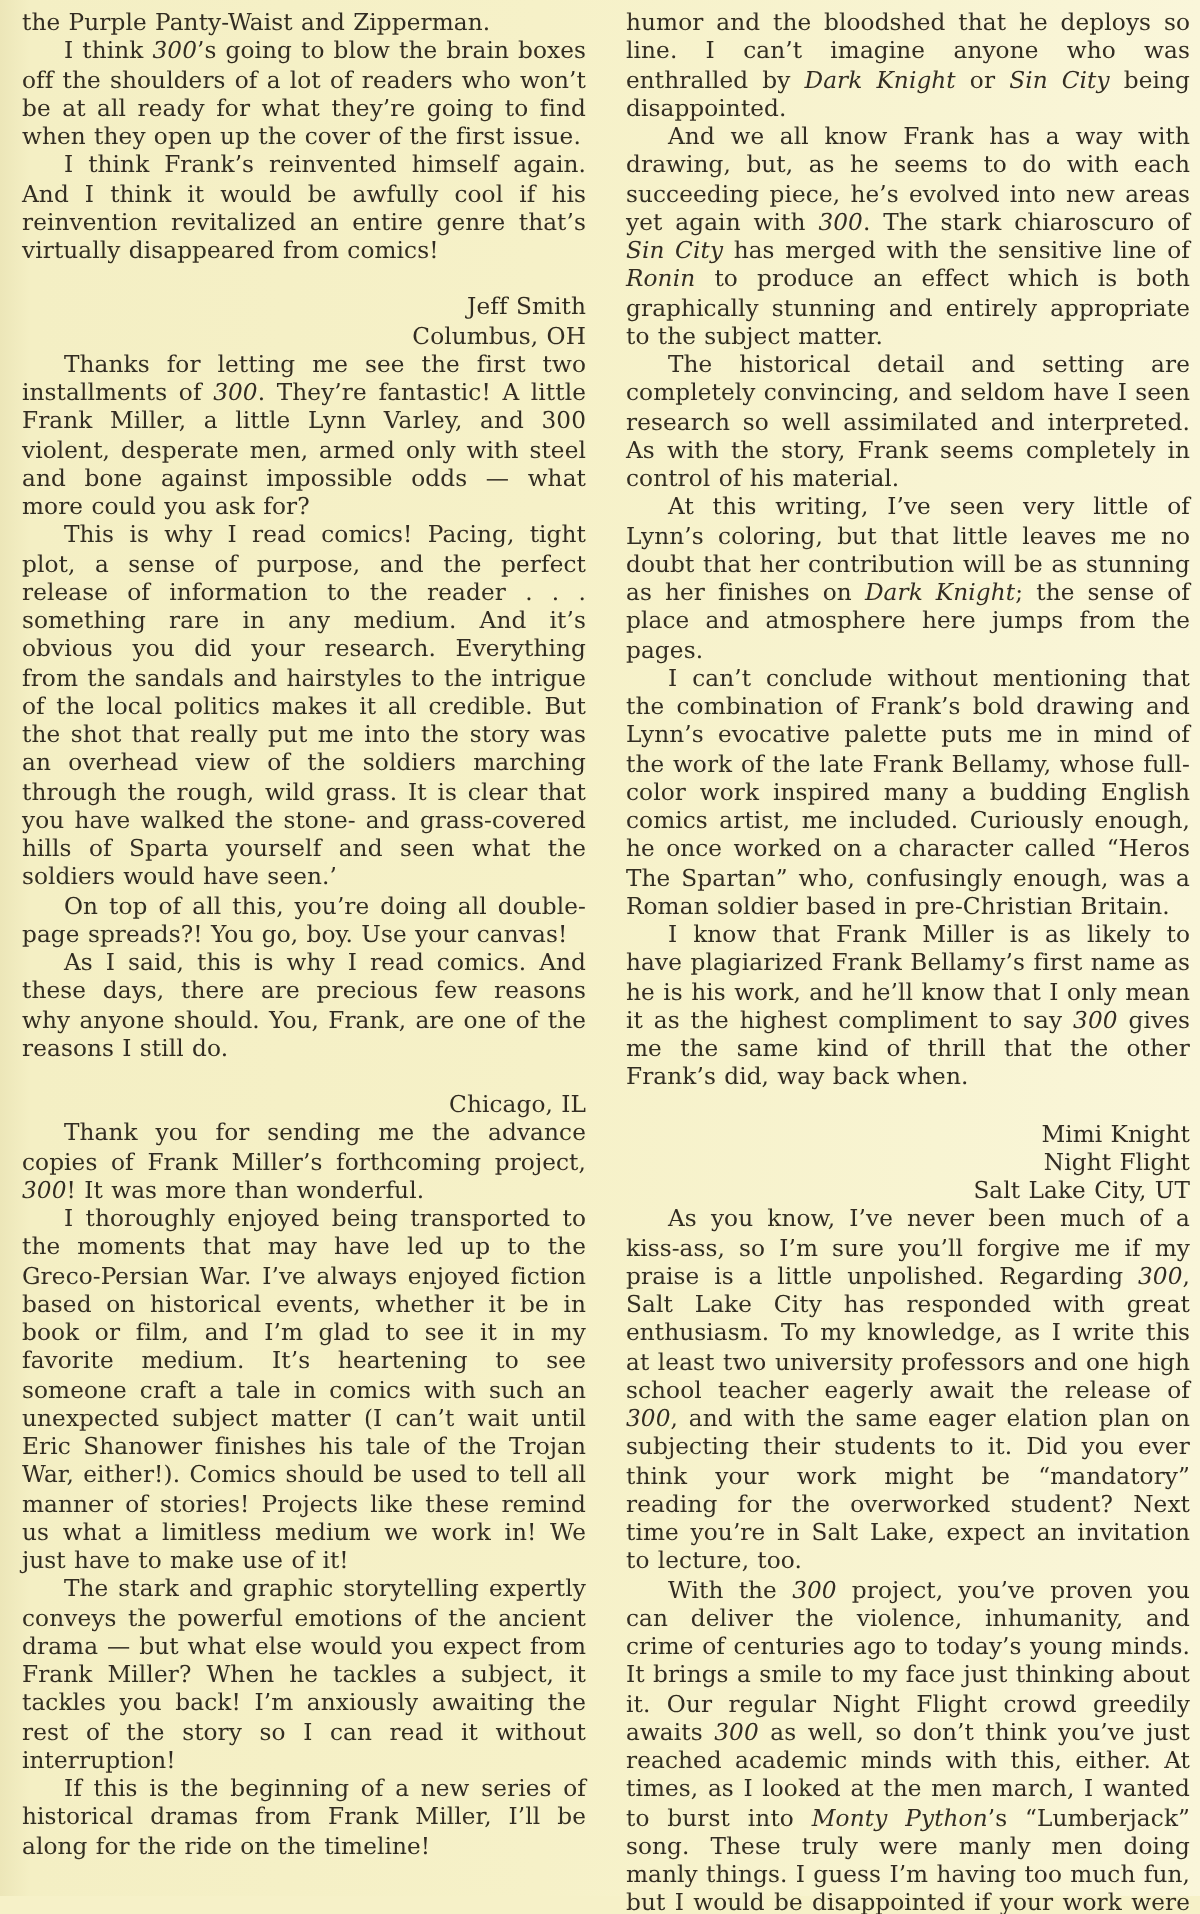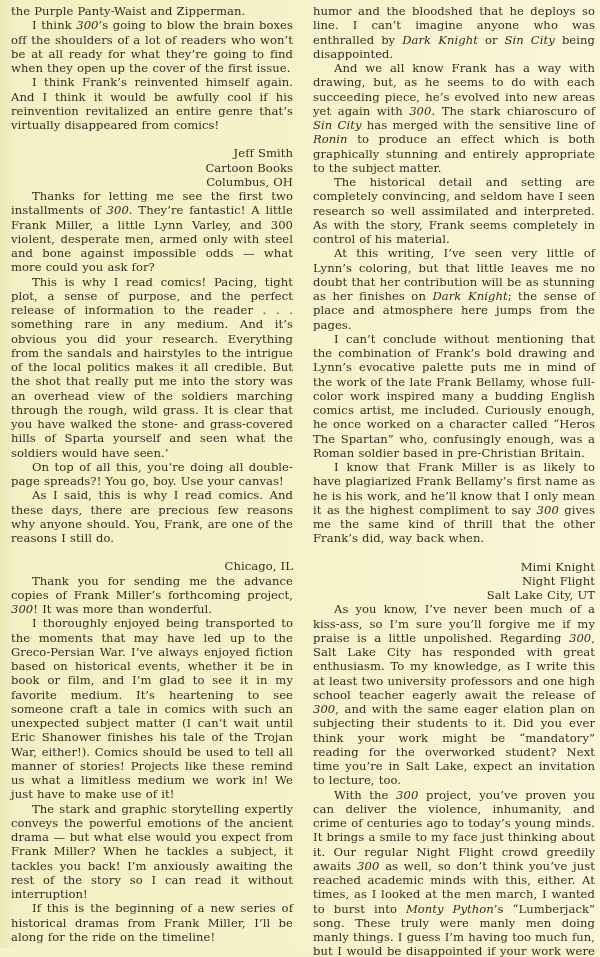--- a/index.html
+++ b/index.html
@@ -36,21 +36,20 @@
 </head>
 <body style="background: rgb(246, 241, 200);">
 
 <div class="page">
   <div class="col">
       <p class="cont"><span>the Purple Panty-Waist and Zipperman.</span></p>
       <p class="p"><span>I think </span><i>300</i><span>’s going to blow the brain boxes off the shoulders of a lot of readers who won’t be at all ready for what they’re going to find when they open up the cover of the first issue.</span></p>
       <p class="p"><span>I think Frank’s reinvented himself again.  And I think it would be awfully cool if his reinvention revitalized an entire genre that’s virtually disappeared from comics!</span></p>
       <div class="sig">
         <div class="sig-line">Jeff Smith</div>
-        <div class="sig-line">Cartoon Books</div>
         <div class="sig-line">Columbus, OH</div>
       </div>
       <p class="p"><span>Thanks for letting me see the first two installments of </span><i>300</i><span>.  They’re fantastic!  A little Frank Miller, a little Lynn Varley, and 300 violent, desperate men, armed only with steel and bone against impossible odds — what more could you ask for?</span></p>
       <p class="p"><span>This is why I read comics!  Pacing, tight plot, a sense of purpose, and the perfect release of information to the reader . . . something rare in any medium.  And it’s obvious you did your research.  Everything from the sandals and hairstyles to the intrigue of the local politics makes it all credible.  But the shot that really put me into the story was an overhead view of the soldiers marching through the rough, wild grass.  It is clear that you have walked the stone- and grass-covered hills of Sparta yourself and seen what the soldiers would have seen.’</span></p>
       <p class="p"><span>On top of all this, you’re doing all double-page spreads?!  You go, boy.  Use your canvas!</span></p>
       <p class="p"><span>As I said, this is why I read comics.  And these days, there are precious few reasons why anyone should.  You, Frank, are one of the reasons I still do.</span></p>
       <div class="sig">
         <div class="sig-line">Chicago, IL</div>
       </div>
       <p class="p"><span>Thank you for sending me the advance copies of Frank Miller’s forthcoming project, </span><i>300</i><span>!  It was more than wonderful.</span></p>

